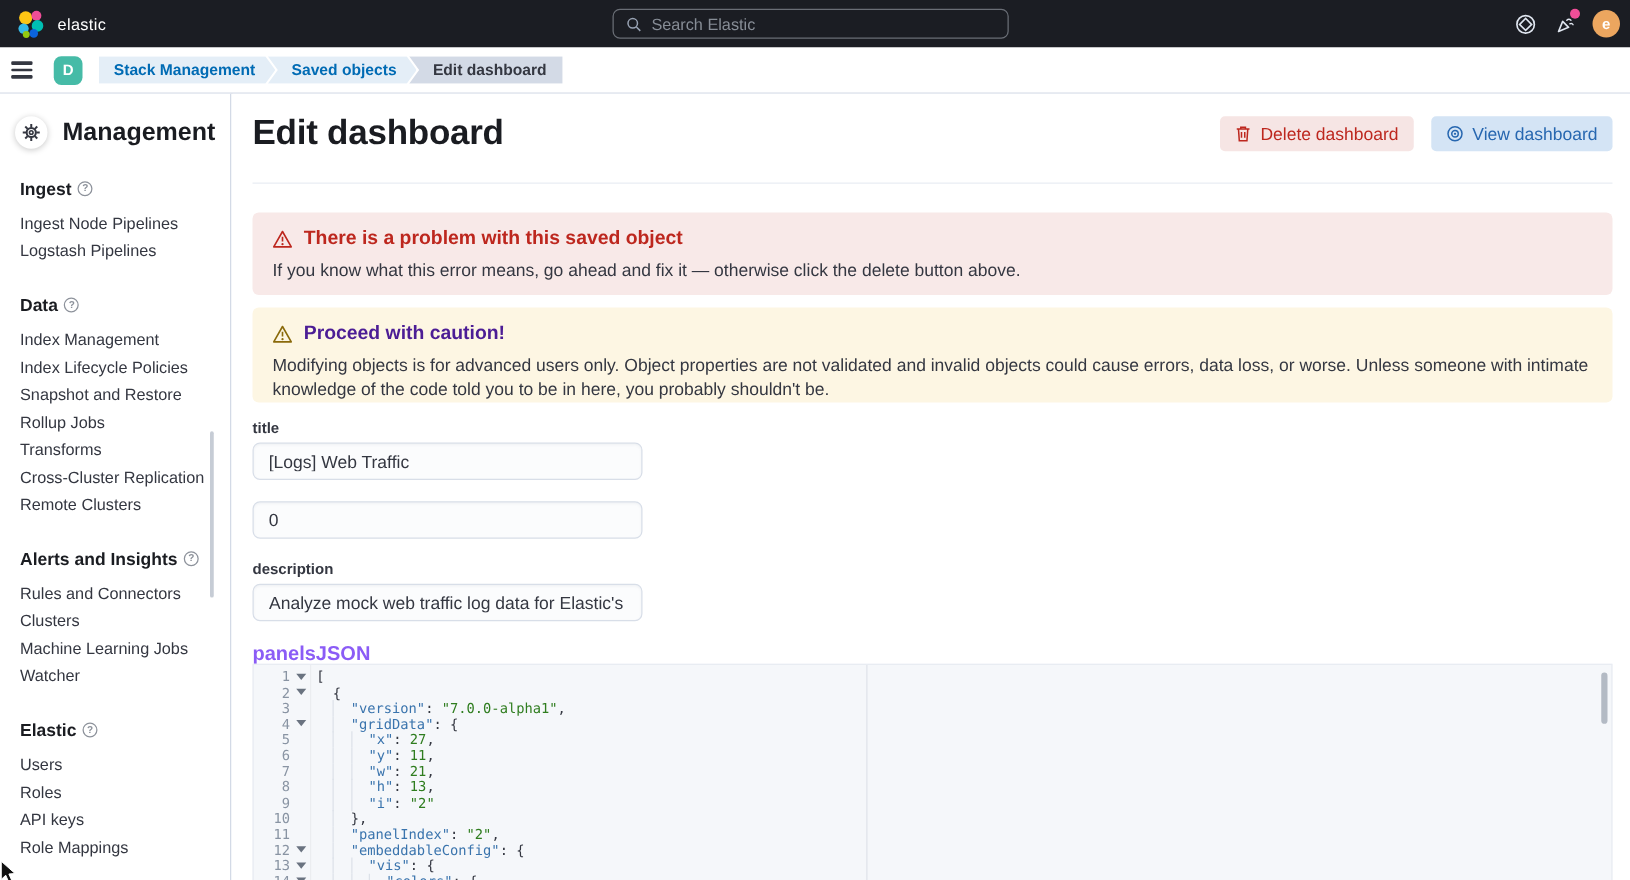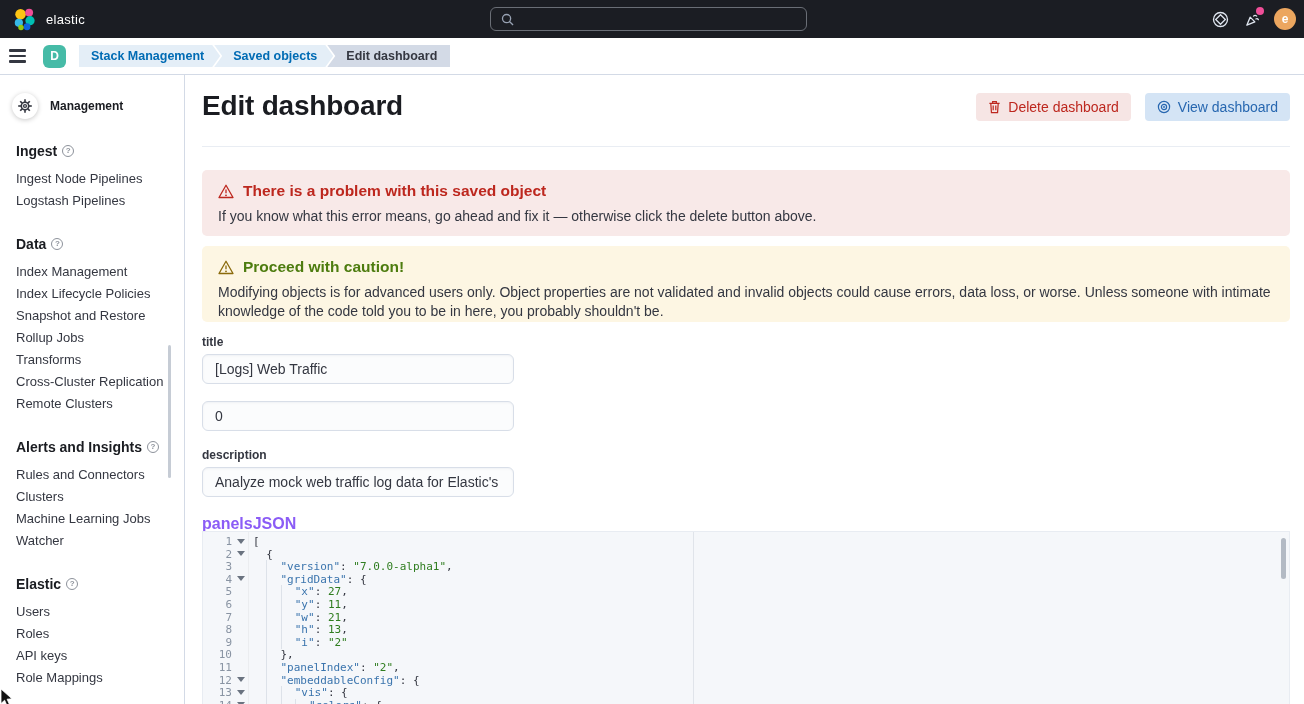--- a/index.html
+++ b/index.html
@@ -28,21 +28,21 @@
   .crumb { height:22px; line-height:22px; font-size:12.5px; font-weight:600; white-space:nowrap; cursor:pointer; }
   .crumb.link { background:#e4eef7; color:#006bb4; }
   .crumb.first { padding:0 16px 0 12px; clip-path:polygon(0 0,calc(100% - 8px) 0,100% 50%,calc(100% - 8px) 100%,0 100%); }
   .crumb.mid { padding:0 16px 0 19px; margin-left:-6px; clip-path:polygon(0 0,calc(100% - 8px) 0,100% 50%,calc(100% - 8px) 100%,0 100%,8px 50%); }
   .crumb.last { background:#d3dae6; color:#343741; padding:0 13px 0 19px; margin-left:-6px; clip-path:polygon(0 0,100% 0,100% 100%,0 100%,8px 50%); cursor:default; }
 
   
   .sidebar { position:absolute; top:75px; left:0; width:185px; height:629px; background:#fff; border-right:1px solid #d3dae6; overflow:hidden; }
   .sb-head { display:flex; align-items:center; gap:12px; padding:18px 0 0 12px; }
   .gear-circle { width:26px; height:26px; border-radius:50%; background:#fff; box-shadow:0 1px 5px rgba(0,0,0,.22); display:flex; align-items:center; justify-content:center; }
-  .sb-title { font-size:12px; font-weight:700; color:#1a1c21; }
+  .sb-title { font-size:20px; font-weight:700; color:#1a1c21; }
   .sb-nav { padding:24px 10px 0 16px; }
   .sb-section { margin-bottom:24px; }
   .sb-heading { display:flex; align-items:center; gap:5px; font-size:14px; font-weight:700; color:#1a1c21; margin-bottom:9px; }
   .help-ic { width:12px; height:12px; border:1px solid #8d929b; border-radius:50%; color:#8d929b; font-size:8px; line-height:10px; text-align:center; font-weight:600; cursor:pointer; }
   .sb-item { font-size:13px; color:#343741; line-height:22px; cursor:pointer; white-space:nowrap; }
   .sb-scroll { position:absolute; right:13px; top:270px; width:3px; height:133px; background:#98a2b3; opacity:.55; border-radius:2px; }
 
   
   .main { position:absolute; top:75px; left:186px; width:1118px; height:629px; background:#fff; }
   .page-title { position:absolute; left:16px; top:15px; font-size:28px; font-weight:700; color:#1a1c21; letter-spacing:-.2px; }
@@ -50,21 +50,21 @@
   .btn { height:28px; border-radius:4px; border:none; display:flex; align-items:center; gap:7px; padding:0 12px; font-size:14px; font-weight:500; cursor:pointer; font-family:inherit; }
   .btn-danger { background:#f6e5e4; color:#bd271e; }
   .btn-primary { background:#d4e4f5; color:#2767b0; }
   .title-rule { position:absolute; left:16px; right:14px; top:71px; height:1px; background:#e9edf3; }
 
   .callout { position:absolute; left:16px; right:14px; border-radius:5px; padding:12px 16px; }
   .co-error { top:95px; height:66px; background:#f8e9e8; }
   .co-warn  { top:171px; height:76px; background:#fdf6e3; }
   .co-title { display:flex; align-items:center; gap:9px; font-size:15.5px; font-weight:600; }
   .co-error .co-title { color:#bd271e; }
-  .co-warn  .co-title { color:#4d7c0f; }
+  .co-warn  .co-title { color:#4c1d95; }
   .co-body { margin-top:7px; font-size:14px; color:#343741; line-height:19px; }
 
   .fields { position:absolute; left:16px; top:260px; width:312px; }
   .f-label { font-size:12px; font-weight:700; color:#343741; margin-bottom:5px; }
   .f-input { width:312px; height:30px; background:#fbfcfd; border:1px solid #d8dee8; border-radius:6px; box-shadow:inset 0 1px 2px rgba(101,117,141,.08); font-size:14px; color:#343741; padding:0 12px; margin-bottom:17px; font-family:inherit; outline:none; }
 
   .ed-label { position:absolute; left:16px; top:440px; font-size:16px; font-weight:700; color:#8b5cf6; }
   .editor { position:absolute; left:16px; right:14px; top:456px; bottom:-1px; background:#f5f7fa; border:1px solid #e8ecf2; display:flex; overflow:hidden; }
   .gutter { width:46px; padding-top:3px; position:relative; border-right:1px solid rgba(0,0,0,.04); }
   .gl { height:12.6px; line-height:12.6px; font:11px "DejaVu Sans Mono",monospace; color:#8994a3; text-align:right; padding-right:16px; position:relative; }
@@ -97,20 +97,21 @@
         <circle cx="17.5" cy="23" r="4.0" fill="#0b64dd"></circle>
         <circle cx="10.5" cy="24" r="3.2" fill="#93c90e"></circle>
       </svg>
       <span class="logo-word">elastic</span>
     </div>
     <div class="search-box">
       <svg width="13" height="13" viewBox="0 0 14 14">
         <circle cx="6" cy="6" r="4.4" fill="none" stroke="#98a2b3" stroke-width="1.4"></circle>
         <line x1="9.4" y1="9.4" x2="13" y2="13" stroke="#98a2b3" stroke-width="1.4"></line>
       </svg>
+      <input type="text" placeholder="Search Elastic" style="">
     </div>
     <div class="hdr-right">
       <div class="hdr-icon">
         <svg width="17" height="17" viewBox="0 0 18 18">
           <circle cx="9" cy="9" r="7.4" fill="none" stroke="#dfe5ef" stroke-width="1.4"></circle>
           <rect x="5.4" y="5.4" width="7.2" height="7.2" fill="none" stroke="#dfe5ef" stroke-width="1.4" transform="rotate(45 9 9)"></rect>
         </svg>
       </div>
       <div class="hdr-icon">
         <svg width="17" height="17" viewBox="0 0 18 18">

